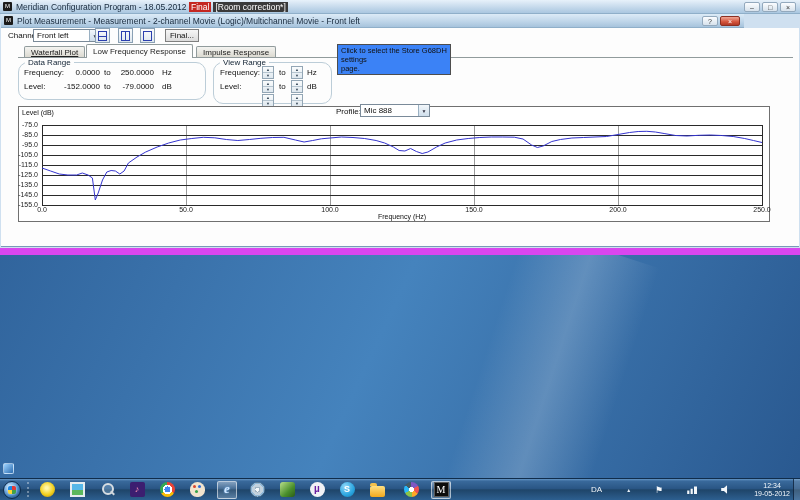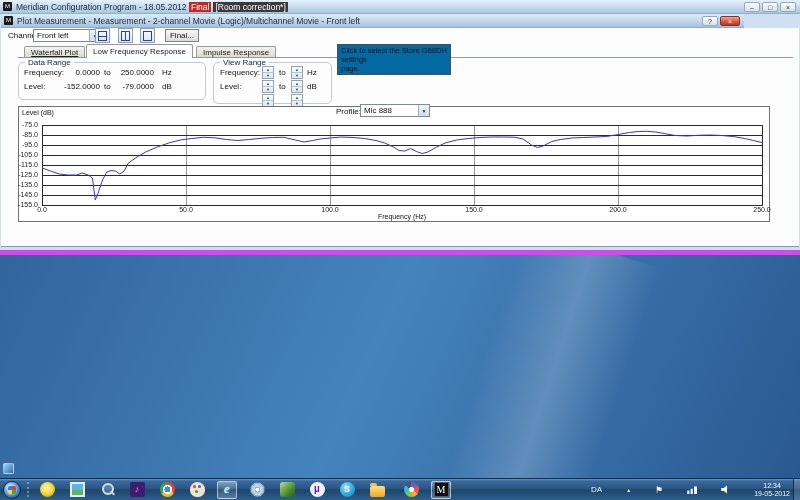--- a/index.html
+++ b/index.html
@@ -5,21 +5,21 @@
   * { margin:0; padding:0; box-sizing:border-box; }
   html,body { width:800px; height:500px; overflow:hidden; font-family:"Liberation Sans", sans-serif; }
   .page { position:relative; width:800px; height:500px; background:#2f5f98; }
 
   
   .desktop { position:absolute; inset:0; background:linear-gradient(115deg,#2b5c94 0%,#3a72ab 30%,#4583bd 52%,#3a72ab 70%,#29588f 100%); }
   .streak { position:absolute; left:480px; top:240px; width:140px; height:280px; transform:rotate(18deg); background:linear-gradient(90deg,rgba(255,255,255,0) 0%,rgba(255,255,255,.20) 50%,rgba(255,255,255,0) 100%); }
   .desk-ico { position:absolute; left:3px; top:463px; width:11px; height:11px; border-radius:2px; background:linear-gradient(135deg,#9fd4ff,#2b6cb0); border:1px solid rgba(255,255,255,.5); }
 
   
-  .main-win { position:absolute; left:0; top:0; width:800px; height:255px; background:#cfe0f0; border-bottom:5px solid #d946ef; }
+  .main-win { position:absolute; left:0; top:0; width:800px; height:255px; background:#cfe0f0; border-bottom:7px solid #d946ef; }
   .titlebar { position:absolute; left:0; width:100%; height:14px; background:linear-gradient(#e7f1fa,#c2d7ea 60%,#aac7e0); border-bottom:1px solid #8fafc9; display:flex; align-items:center; font-size:8.5px; color:#17293c; }
   .tb-main { top:0; }
   .tb-child { top:14px; left:1px; width:743px; background:linear-gradient(#dcebf7,#bdd4e8 60%,#a6c3dc); }
   .win-ico { width:9px; height:9px; margin:0 4px 0 3px; background:#1b1b1b; color:#fff; font-size:6px; line-height:9px; text-align:center; border-radius:1px; flex:0 0 auto; }
   .t-hl-red { background:#c42721; color:#fff; padding:0 2px; }
   .t-hl-dark { background:#3a3a3a; color:#fff; padding:0 2px; margin-left:2px; }
   .win-btns { position:absolute; right:4px; top:2px; display:flex; gap:2px; }
   .wbtn { width:16px; height:10px; font-size:7px; line-height:9px; text-align:center; color:#333; background:linear-gradient(#fbfdff,#d7e2ec); border:1px solid #93a9bd; border-radius:2px; }
   .wbtn-close-child { width:20px; background:linear-gradient(#f0a694,#d4543c 60%,#b03a28); color:#fff; border:1px solid #8c2f22; }
   .client { position:absolute; left:1px; top:28px; width:798px; height:219px; background:#fdfdfd; border-bottom:1px solid #7a99b8; }
@@ -34,41 +34,41 @@
   .vb-h::after { content:""; position:absolute; left:0; right:0; top:4px; border-top:1px solid #2b3fae; }
   .vb-v::after { content:""; position:absolute; top:0; bottom:0; left:3px; border-left:1px solid #2b3fae; }
   .pushbtn { position:absolute; height:13px; background:linear-gradient(#f7f7f7,#dcdcdc); border:1px solid #7f7f7f; font-size:8px; color:#111; text-align:center; line-height:11px; }
 
   
   .tabline { position:absolute; left:18px; top:57px; width:775px; border-top:1px solid #919b9c; }
   .tab { position:absolute; top:46px; height:11px; padding:0 6px; font-size:8px; line-height:11px; color:#222; background:linear-gradient(#f4f4f1,#dcdad1); border:1px solid #919b9c; border-bottom:none; border-radius:2px 2px 0 0; }
   .tab.active { top:44px; height:14px; line-height:13px; background:#fdfdfd; z-index:2; }
 
   
-  .gbox { position:absolute; border:1px solid #bccdd8; border-radius:5px; }
+  .gbox { position:absolute; border:1px solid #bccdd8; border-radius:10px; }
   .gtitle { position:absolute; top:-5px; left:6px; background:#fdfdfd; padding:0 3px; font-size:8px; color:#123; }
   .num { position:absolute; font-size:8px; color:#111; text-align:right; }
   .spin { position:absolute; width:12px; height:13px; border:1px solid #93a6b5; background:linear-gradient(#fafcfd,#dfe8ef); display:flex; flex-direction:column; }
   .spin span { flex:1; font-size:4px; line-height:5px; text-align:center; color:#345; }
   .spin span:first-child { border-bottom:1px solid #b5c4cf; }
 
   
   .chart-panel { position:absolute; left:18px; top:106px; width:752px; height:116px; background:#fff; border:1px solid #707070; }
   .leveldb { position:absolute; left:22px; top:109px; font-size:7px; color:#111; }
   .ytick-wrap { position:absolute; left:0; top:106px; width:39px; height:116px; }
   .ytick { position:absolute; right:1px; width:38px; text-align:right; font-size:7px; color:#222; }
   .xtick-wrap { position:absolute; left:18px; top:106px; width:760px; height:116px; }
   .xtick { position:absolute; top:100px; width:28px; text-align:center; font-size:7px; color:#222; }
   .xaxis-title { position:absolute; left:322px; top:213px; width:160px; text-align:center; font-size:7px; color:#111; }
   #plot-svg { position:absolute; left:18px; top:106px; }
   .profile-lbl { position:absolute; left:334px; top:107px; font-size:8px; color:#111; background:#fdfdfd; padding:0 2px; z-index:3; }
   .profile-sel { left:360px; top:104px; width:70px; z-index:3; }
 
   
-  .tooltip { position:absolute; left:337px; top:44px; width:114px; background:#0369a1; border:1px solid #4d4d4d; font-size:7.5px; line-height:9px; color:#111; padding:1px 3px; z-index:30; }
+  .tooltip { position:absolute; left:337px; top:44px; width:114px; background:#3b82f6; border:1px solid #4d4d4d; font-size:7.5px; line-height:9px; color:#111; padding:1px 3px; z-index:30; }
 
   
   .taskbar { position:absolute; left:0; top:478px; width:800px; height:22px; background:linear-gradient(#6496c5 0%,#39699b 10%,#2a5685 45%,#1f4569 52%,#2d5f90 100%); border-top:1px solid #102c4a; z-index:20; display:flex; align-items:center; }
   .orb { position:relative; width:18px; height:18px; margin-left:3px; border-radius:50%; background:radial-gradient(circle at 35% 30%,#cfe9ff,#4c8cc9 55%,#123a66); border:1px solid #0e2c4e; flex:0 0 auto; }
   .orb::after { content:""; position:absolute; left:4px; top:4px; width:8px; height:8px; border-radius:2px; background:conic-gradient(#e53935 0 25%,#43a047 0 50%,#fdd835 0 75%,#1e88e5 0); box-shadow:0 0 2px rgba(255,255,255,.8); }
   .grip { width:3px; height:15px; margin-left:6px; border-left:2px dotted rgba(255,255,255,.35); flex:0 0 auto; }
   .tb-icons { display:flex; align-items:center; gap:10px; margin-left:7px; }
   .tbi { position:relative; width:20px; height:18px; display:flex; align-items:center; justify-content:center; flex:0 0 auto; }
   .tbi.framed { border:1px solid rgba(255,255,255,.55); border-radius:2px; background:linear-gradient(rgba(255,255,255,.38),rgba(255,255,255,.10) 50%,rgba(255,255,255,.22)); }
   .gl { width:15px; height:15px; }

